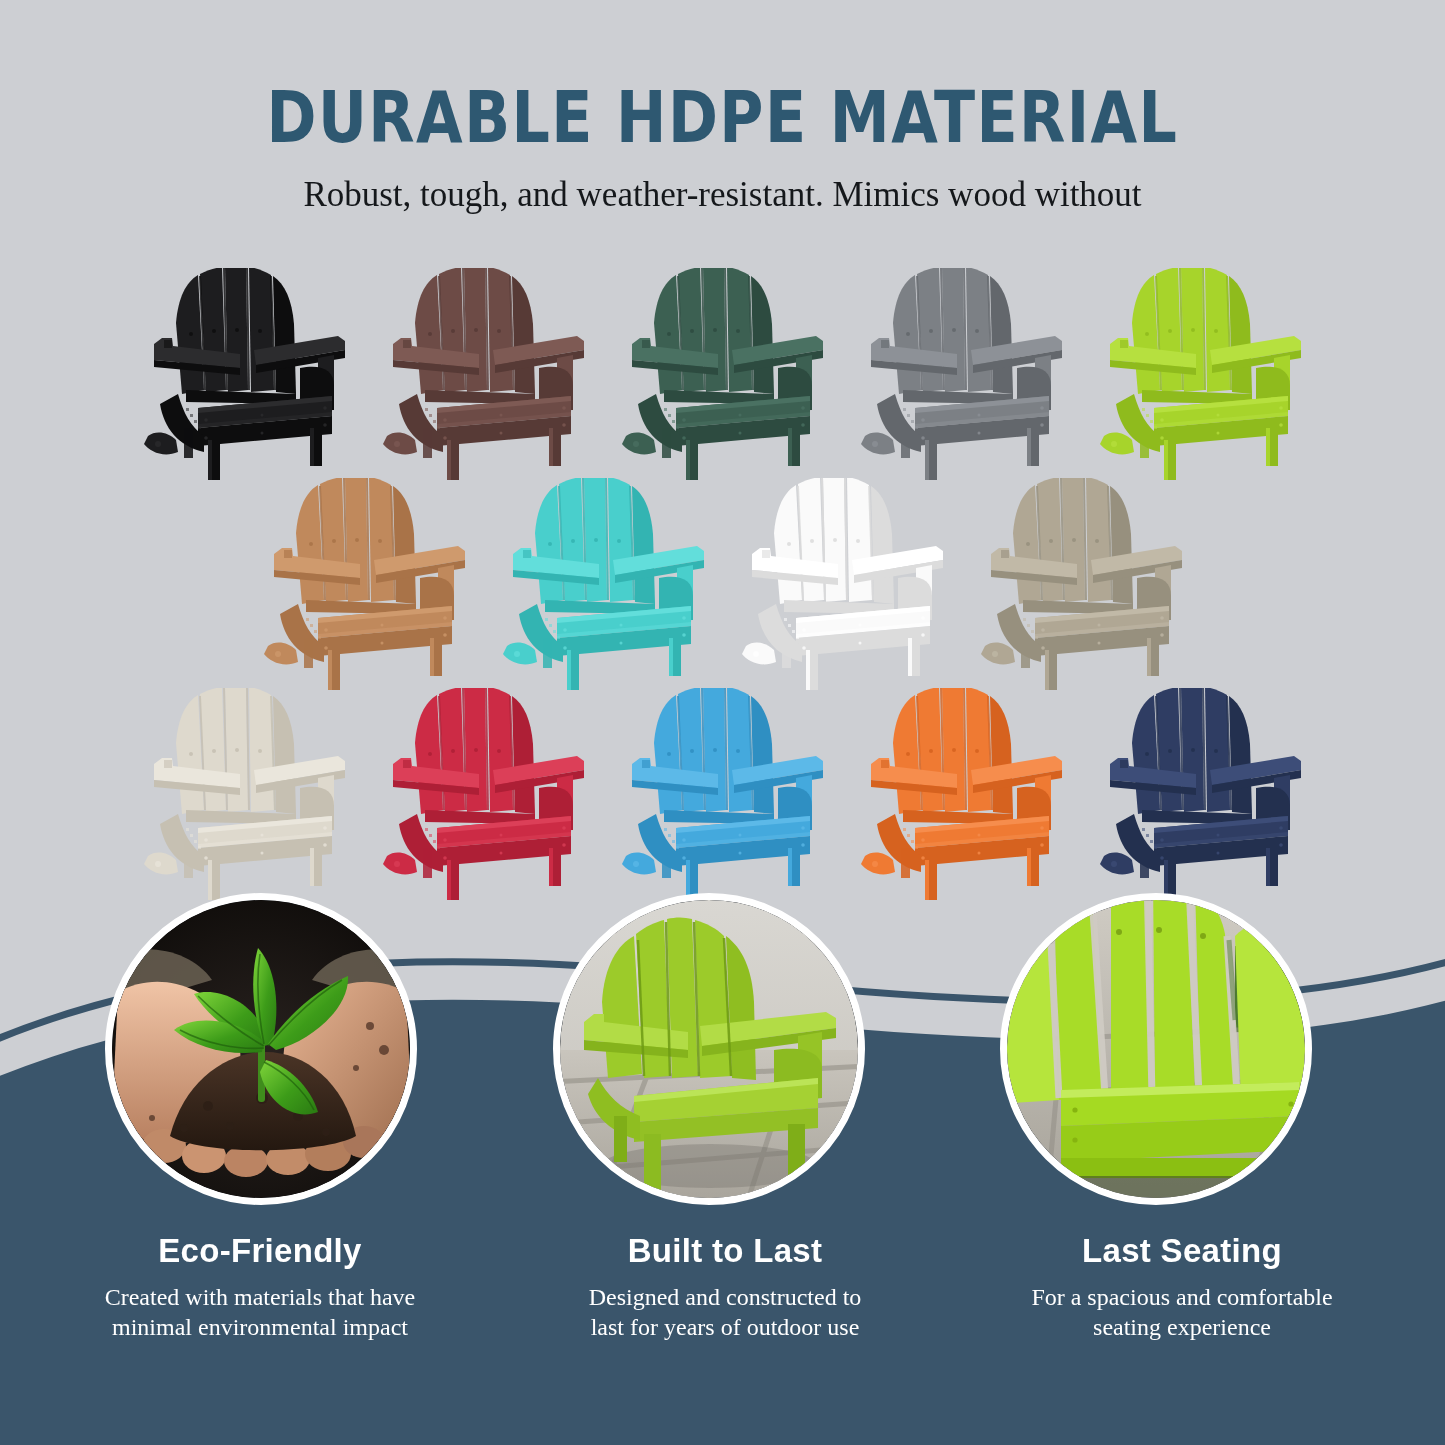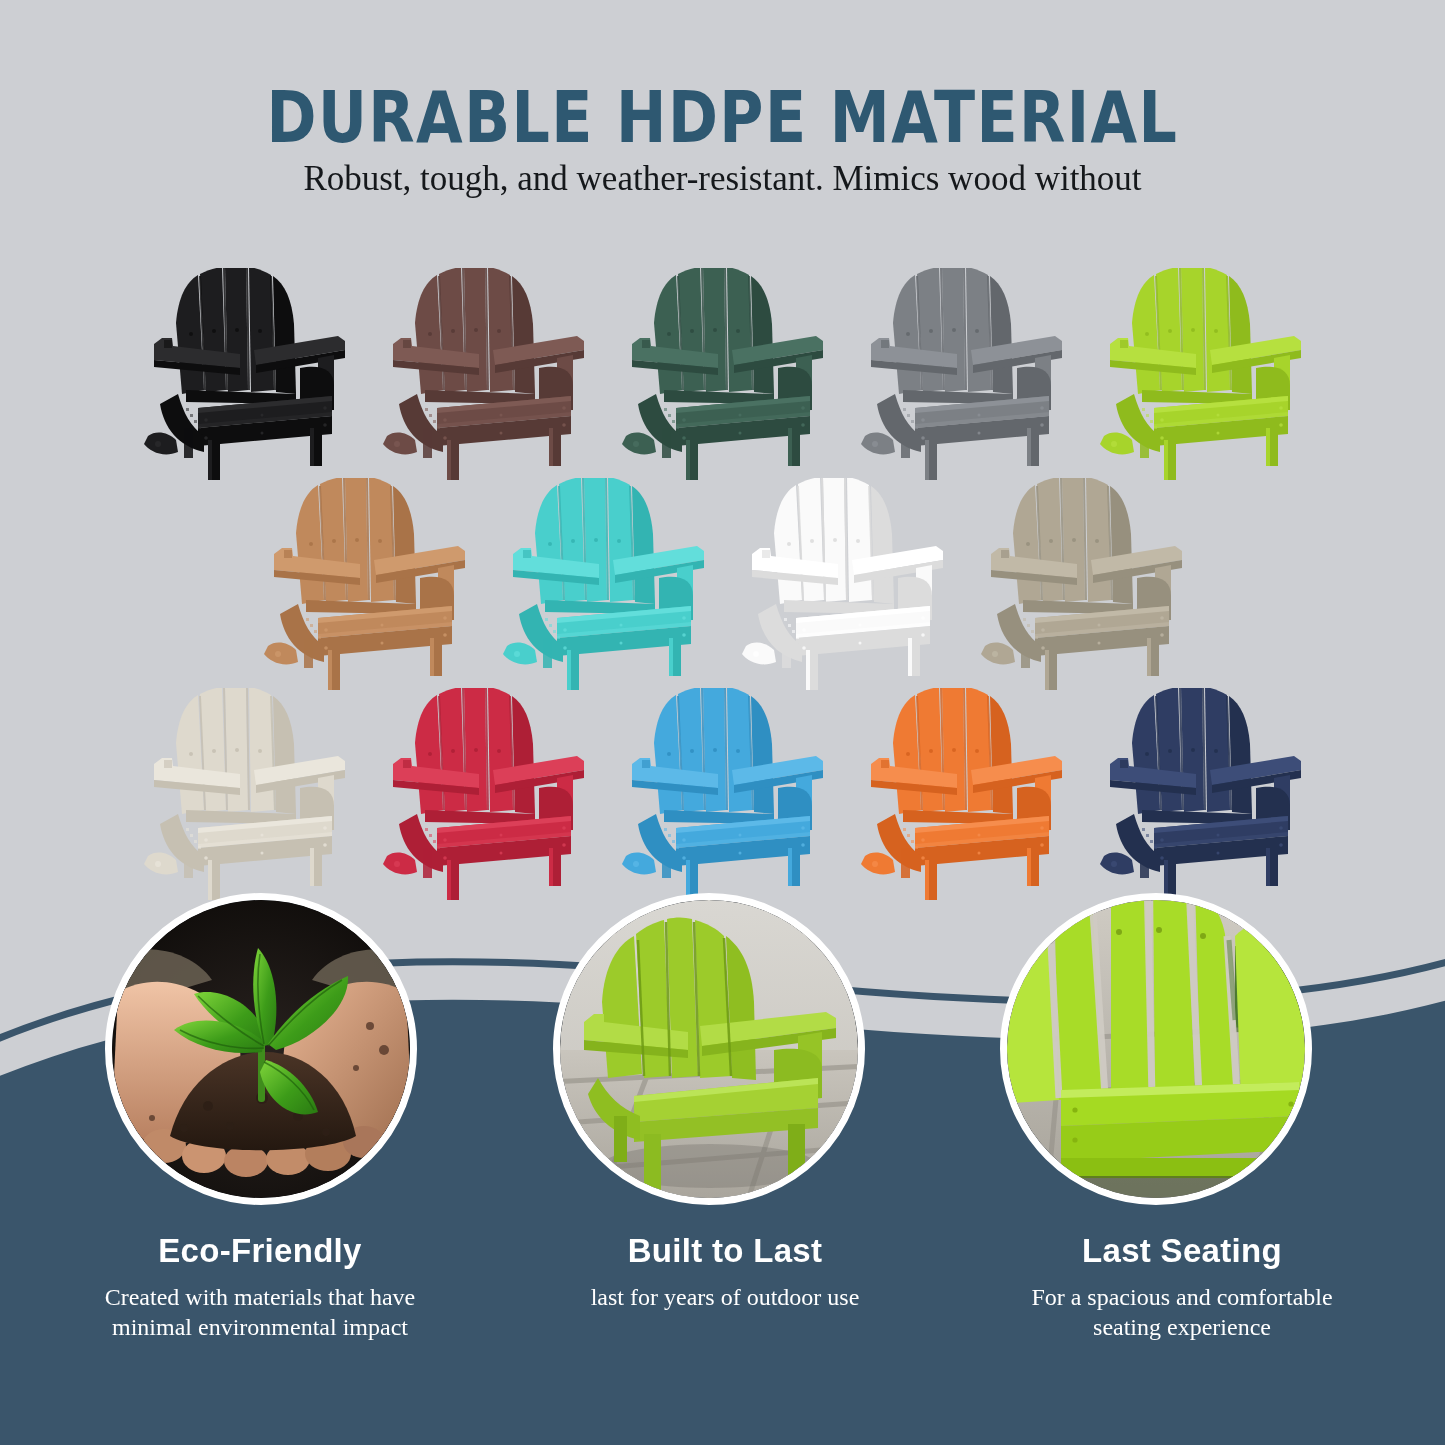--- a/index.html
+++ b/index.html
@@ -15,21 +15,21 @@
   .top-area{position:absolute;left:0;top:0;width:1445px;height:1010px;background:#cdcfd3;}
 
   .title{
     position:absolute;left:0;top:75px;width:1445px;text-align:center;
     font-family:"Liberation Sans Narrow","DejaVu Sans Condensed","Liberation Sans",sans-serif;
     font-weight:700;font-size:72px;letter-spacing:1.5px;color:#2e5871;
     transform:scaleX(.93);transform-origin:center top;
     white-space:nowrap;
   }
   .subtitle{
-    position:absolute;left:50%;top:156px;transform:translateX(-50%);
+    position:absolute;left:50%;top:172px;transform:translateX(-50%);
     width:1010px;text-align:center;
     font-family:"Liberation Serif","DejaVu Serif",serif;
     font-size:35px;line-height:1.33;color:#15181b;
   }
 
   
   .chairs{position:absolute;left:0;top:268px;width:1445px;height:640px;}
   .chair-row{position:absolute;left:0;width:1445px;display:flex;justify-content:center;}
   .row-1{top:0px;}
   .row-2{top:210px;}
@@ -1331,20 +1331,21 @@
     <div class="feat f1">
       <div class="head">Eco-Friendly</div>
       <div class="body">
         <div>Created with materials that have</div>
         <div>minimal environmental impact</div>
       </div>
     </div>
     <div class="feat f2">
       <div class="head">Built to Last</div>
       <div class="body">
+        <div>Designed and constructed to</div>
         <div>last for years of outdoor use</div>
       </div>
     </div>
     <div class="feat f3">
       <div class="head">Last Seating</div>
       <div class="body">
         <div>For a spacious and comfortable</div>
         <div>seating experience</div>
       </div>
     </div>

